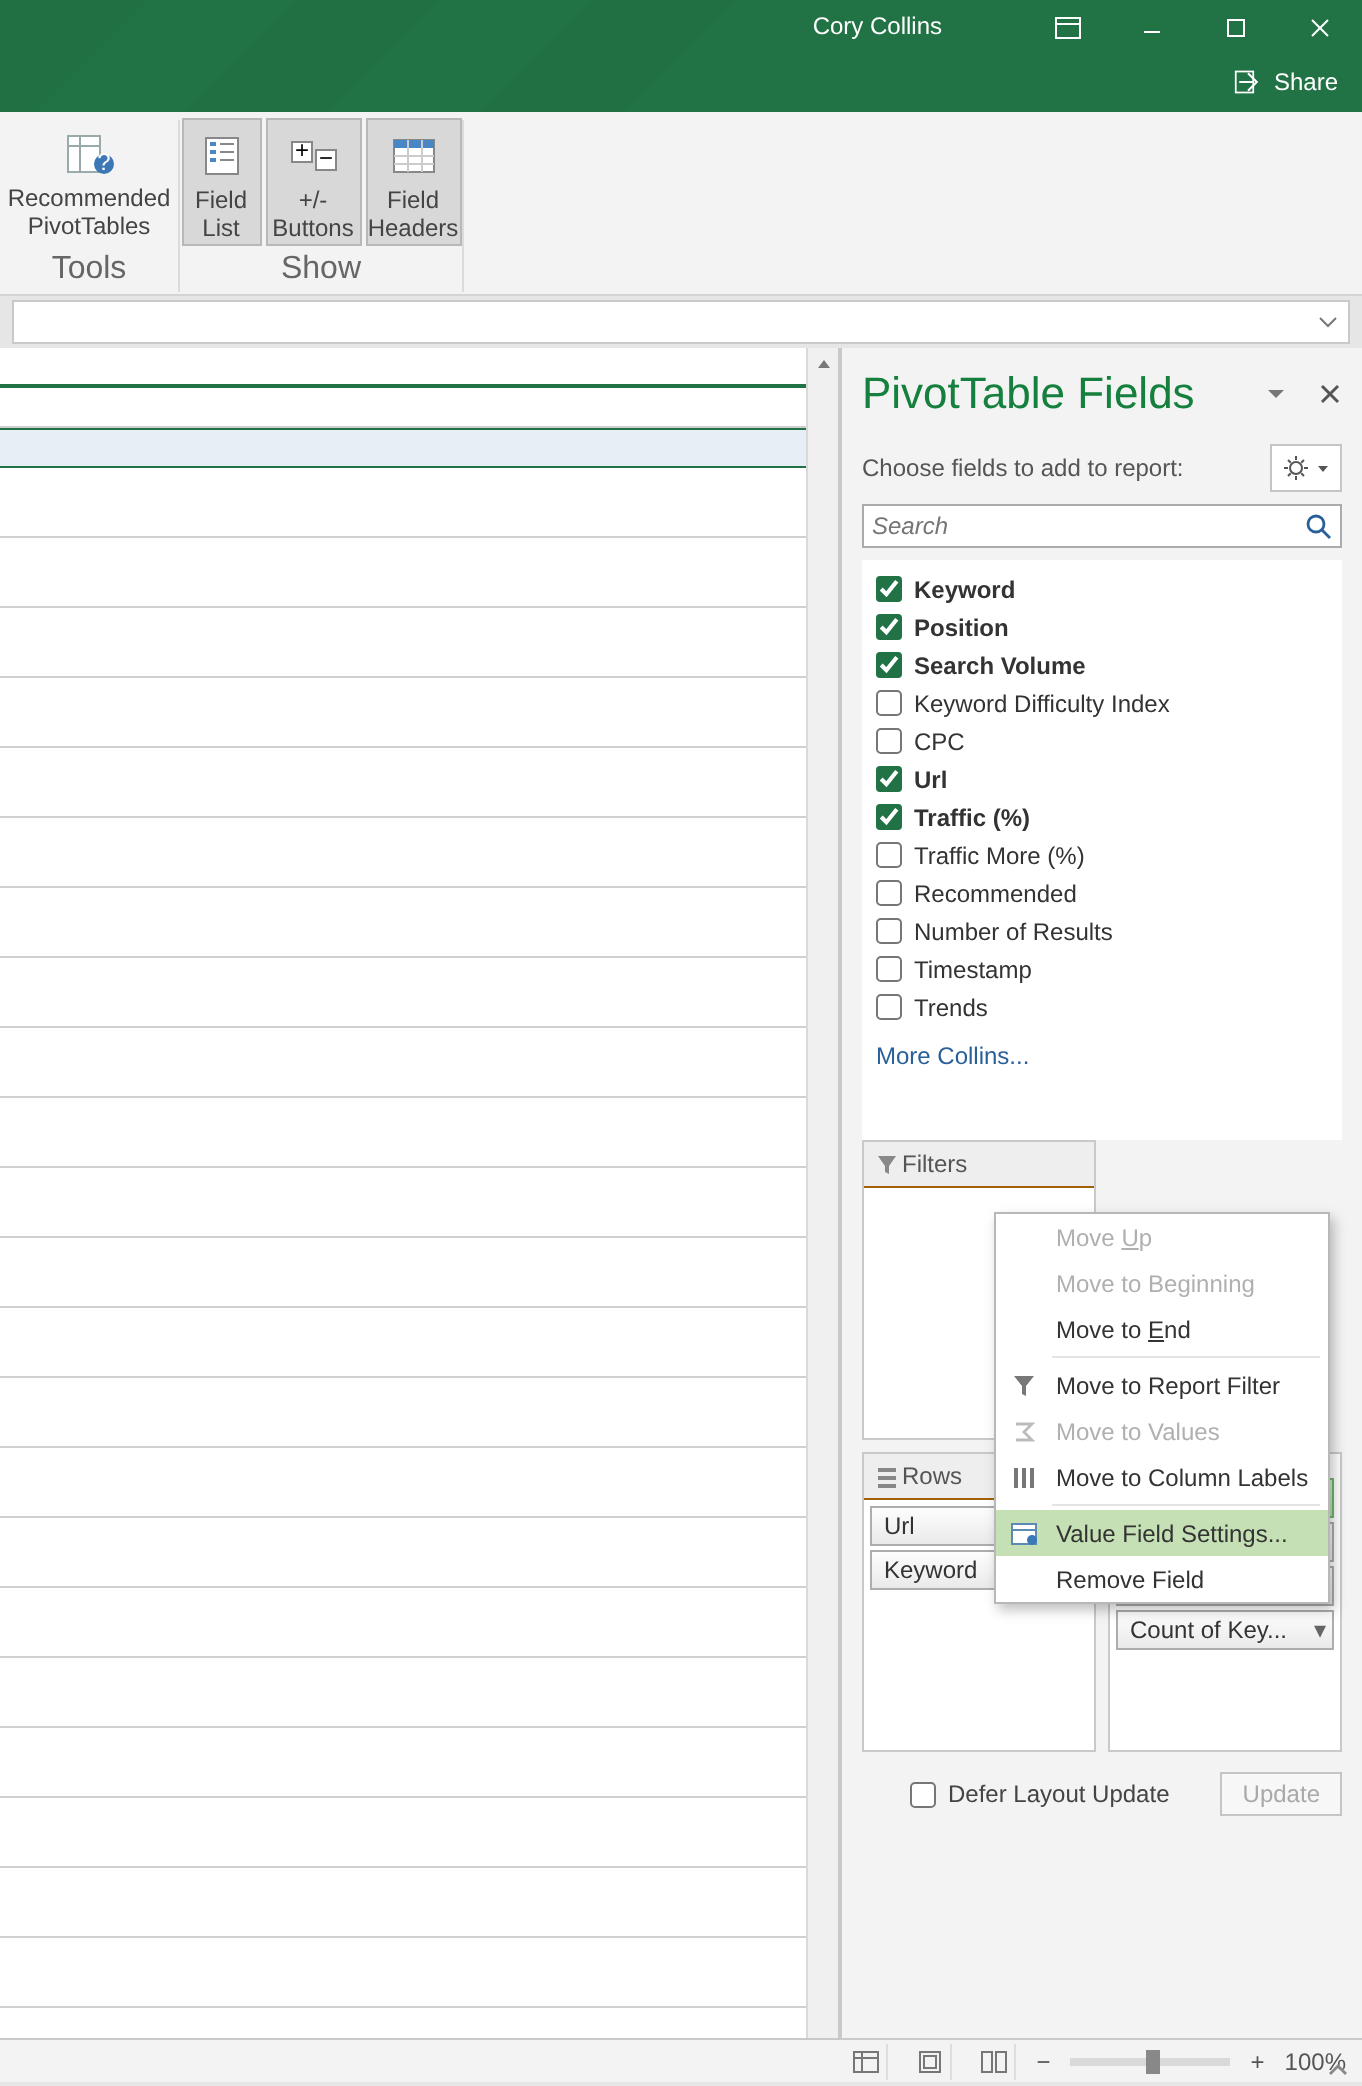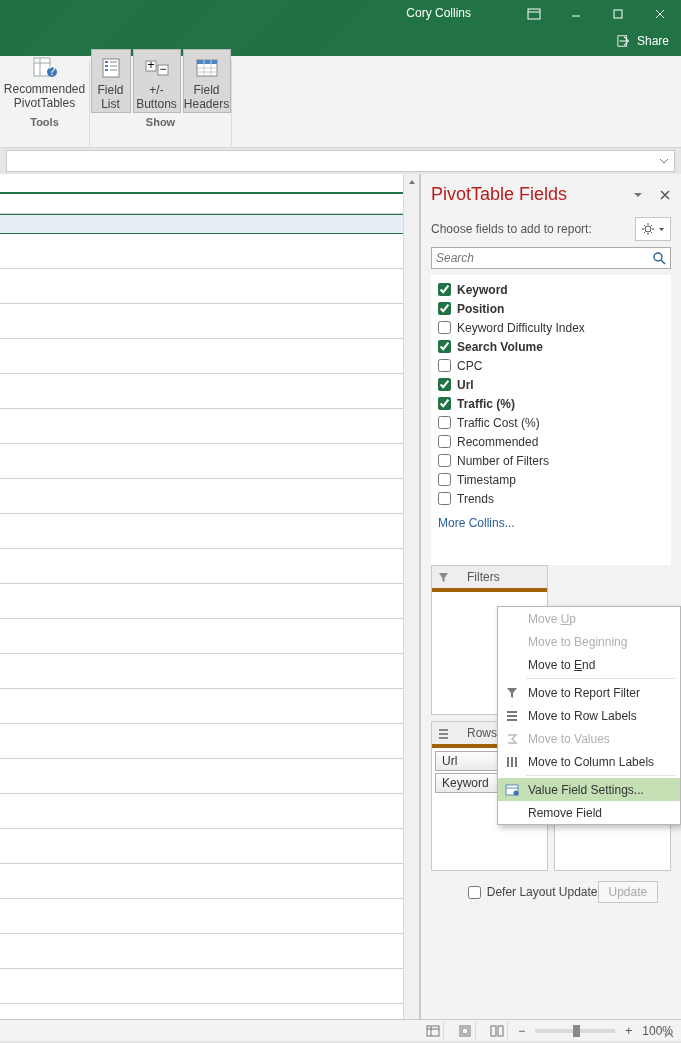--- a/index.html
+++ b/index.html
@@ -11,21 +11,21 @@
   .titlebar-user { position: absolute; top: 6px; right: 210px; font-size: 12px; color: #fff; }
   .titlebar-ctrls { position: absolute; top: 0; right: 0; display: flex; }
   .titlebar-ctrls .tbtn { width: 42px; height: 28px; display: flex; align-items: center; justify-content: center; color: #fff; font-size: 14px; }
   .share { position: absolute; right: 12px; top: 34px; display: flex; align-items: center; gap: 6px; color: #fff; font-size: 13px; }
   .share svg { width: 14px; height: 14px; }
 
   
   .ribbon { height: 92px; background: #f3f3f3; border-bottom: 1px solid #d4d4d4; display: flex; align-items: flex-start; padding-top: 4px; }
   .rgroup { height: 86px; border-right: 1px solid #dbdbdb; display: flex; flex-direction: column; align-items: center; justify-content: flex-end; padding: 0 4px; position: relative; }
   .rgroup .rbuttons { display: flex; gap: 2px; }
-  .rlabel { font-size: 11px; color: #666; padding: 3px 0 18px; font-weight: bold; }
+  .rlabel { font-size: 16px; color: #666; padding: 3px 0 2px; }
   .rbtn { width: 44px; height: 64px; display: flex; flex-direction: column; align-items: center; justify-content: flex-start; padding-top: 4px; gap: 2px; text-align: center; font-size: 11px; color: #444; line-height: 1.15; }
   .rbtn.wide { width: 76px; }
   .rbtn.active { background: #d8d8d8; border: 1px solid #b8b8b8; }
   .rbtn .ricon { width: 28px; height: 28px; display: flex; align-items: center; justify-content: center; }
   .ribbon-collapse { position: absolute; right: 6px; bottom: 2px; font-size: 10px; color: #777; }
 
   
   .formulabar { height: 22px; background: #fff; border: 1px solid #c9c9c9; margin: 2px 6px; position: relative; }
   .formulabar .fbdrop { position: absolute; right: 2px; top: 2px; width: 16px; height: 16px; display: flex; align-items: center; justify-content: center; color: #666; }
 
@@ -36,51 +36,51 @@
   .sheet { width: 420px; background: #fff; position: relative; overflow: hidden; border-right: 1px solid #c9c9c9; }
   .sheet-rows .srow { height: 35px; border-bottom: 1px solid #d0d0d0; border-right: 1px solid #d0d0d0; }
   .sheet-rows .srow.header { height: 20px; border-bottom: 2px solid #217346; background: #fff; }
   .sheet-rows .srow.sel { background: #e8eef5; border-top: 1px solid #217346; border-bottom: 1px solid #217346; }
   .sheet-scroll { position: absolute; right: 0; top: 0; bottom: 0; width: 16px; background: #f0f0f0; border-left: 1px solid #d9d9d9; }
   .sheet-scroll .sbtn { height: 16px; display:flex; align-items:center; justify-content:center; color:#666; }
 
   
   .pane { flex: 1; background: #f3f3f3; border-left: 1px solid #c9c9c9; padding: 10px 10px 6px 10px; display: flex; flex-direction: column; position: relative; }
   .pane-title-row { display: flex; align-items: center; justify-content: space-between; }
-  .pane-title { font-size: 18px; color: #b91c1c; font-weight: 400; }
+  .pane-title { font-size: 22px; color: #15803d; font-weight: 400; }
   .pane-title-ctrls { display: flex; gap: 16px; align-items: center; color: #666; }
   .pane-sub { color: #555; margin: 12px 0 6px; display:flex; align-items:center; justify-content:space-between; }
   .pane-sub .gearbtn { width: 36px; height: 24px; border:1px solid #c5c5c5; background:#fff; display:flex; align-items:center; justify-content:center; gap:3px; }
 
   .searchbox { display:flex; border:1px solid #ababab; background:#fff; height:22px; align-items:center; padding:0 4px; }
   .searchbox input { flex:1; border:none; outline:none; font-size:12px; color:#ef4444; font-style: italic; }
   .searchbox .sicon { color:#2a6099; }
 
   .fieldlist { background:#fff; border:1px solid transparent; margin-top:6px; height: 290px; overflow:auto; padding:4px 2px; }
   .fielditem { display:flex; align-items:center; gap:6px; height:19px; padding-left:4px; }
   .fielditem input[type=checkbox] { width:13px; height:13px; accent-color:#217346; }
   .fielditem.bold label { font-weight: bold; }
   .fielditem label { color:#333; }
   .moretables { color:#2a6099; padding:8px 4px; cursor:pointer; }
 
   .dragprompt { color:#555; margin:14px 0 8px; }
 
   .areas { display:grid; grid-template-columns:1fr 1fr; grid-template-rows: 150px 150px; gap:6px; }
   .areabox { background:#fff; border:1px solid #c9c9c9; display:flex; flex-direction:column; }
-  .areabox .ahdr { background:#eee; border-bottom:4px solid #a16207; padding:4px 6px; display:flex; align-items:center; gap:18px; color:#555; font-size:11px;text-align:right; }
+  .areabox .ahdr { background:#eee; border-bottom:1px solid #a16207; padding:4px 6px; display:flex; align-items:center; gap:2px; color:#555; font-size:11px;text-align:right; }
   .areabox .abody { flex:1; padding:3px; overflow:auto; }
   .chip { border:1px solid #adadad; background:linear-gradient(#fdfdfd,#eaeaea); height:20px; display:flex; align-items:center; justify-content:space-between; padding:0 3px 0 6px; margin-bottom:2px; font-size:11px; color:#333; }
   .chip.sel { background:linear-gradient(#d2eccf,#b8e0b3); border-color:#6fb86a; }
   .chip .chev { color:#666; }
 
-  .deferrow { display:flex; align-items:center; justify-content:center; margin-top:10px; color:#444;padding-left:24px; }
+  .deferrow { display:flex; align-items:center; justify-content:space-between; margin-top:10px; color:#444;padding-left:24px; }
   .updatebtn { border:1px solid #c5c5c5; background:#f7f7f7; color:#a9a9a9; padding:3px 10px; }
 
   
-  .ctxmenu { position:absolute; left:497px; top:606px; width:184px; background:#fff; border:1px solid #b8b8b8; box-shadow:2px 3px 6px rgba(0,0,0,.25); z-index:50; }
+  .ctxmenu { position:absolute; left:497px; top:606px; width:168px; background:#fff; border:1px solid #b8b8b8; box-shadow:2px 3px 6px rgba(0,0,0,.25); z-index:50; }
   .ctxmenu .mitem { height:23px; display:flex; align-items:center; padding-left:30px; position:relative; color:#333; }
   .ctxmenu .mitem .micon { position:absolute; left:6px; width:16px; height:16px; display:flex; align-items:center; justify-content:center; color:#555; }
   .ctxmenu .mitem.disabled { color:#b0b0b0; }
   .ctxmenu .mitem.hover { background:#c5e0b4; }
   .ctxmenu .msep { height:1px; background:#e3e3e3; margin:2px 4px 2px 28px; }
 
   
   .statusbar { height:22px; background:#f3f3f3; border-top:1px solid #c9c9c9; display:flex; align-items:center; justify-content:flex-end; gap:10px; padding:0 8px; color:#555; font-size:11px; }
   .statusbar .viewbtn { width:22px; height:18px; display:flex; align-items:center; justify-content:center; border-right:1px solid #ddd; }
   .zoomslider { width:80px; height:4px; background:#d9d9d9; position:relative; }
@@ -292,51 +292,51 @@
 
     <div class="fieldlist" id="fieldlist">
         <div class="fielditem bold">
           <input type="checkbox" checked="" style="">
           <label>Keyword</label>
         </div>
         <div class="fielditem bold">
           <input type="checkbox" checked="" style="">
           <label>Position</label>
         </div>
-        <div class="fielditem">
-          <input type="checkbox" style="">
-          <label>Keyword Difficulty Index</label>
-        </div>
         <div class="fielditem bold">
           <input type="checkbox" checked="" style="">
           <label>Search Volume</label>
         </div>
         <div class="fielditem">
           <input type="checkbox" style="">
+          <label>Keyword Difficulty Index</label>
+        </div>
+        <div class="fielditem">
+          <input type="checkbox" style="">
           <label>CPC</label>
         </div>
         <div class="fielditem bold">
           <input type="checkbox" checked="" style="">
           <label>Url</label>
         </div>
         <div class="fielditem bold">
           <input type="checkbox" checked="" style="">
           <label>Traffic (%)</label>
         </div>
         <div class="fielditem">
           <input type="checkbox" style="">
-          <label>Traffic Cost (%)</label>
+          <label>Traffic More (%)</label>
         </div>
         <div class="fielditem">
           <input type="checkbox" style="">
           <label>Recommended</label>
         </div>
         <div class="fielditem">
           <input type="checkbox" style="">
-          <label>Number of Filters</label>
+          <label>Number of Results</label>
         </div>
         <div class="fielditem">
           <input type="checkbox" style="">
           <label>Timestamp</label>
         </div>
         <div class="fielditem">
           <input type="checkbox" style="">
           <label>Trends</label>
         </div>
         <div class="moretables">More Collins...</div>
@@ -425,30 +425,20 @@
     </div>
     <div class="msep"></div>
     <div class="mitem">
       <span class="micon">
         <svg width="12" height="12" viewBox="0 0 12 12">
           <path d="M1 1h10L7 6v5l-2-1V6z" fill="#777"></path>
         </svg>
       </span>
       <span>Move to Report Filter</span>
     </div>
-    <div class="mitem">
-      <span class="micon">
-        <svg width="12" height="12" viewBox="0 0 12 12">
-          <line x1="1" y1="2" x2="11" y2="2" stroke="#777" stroke-width="2"></line>
-          <line x1="1" y1="6" x2="11" y2="6" stroke="#777" stroke-width="2"></line>
-          <line x1="1" y1="10" x2="11" y2="10" stroke="#777" stroke-width="2"></line>
-        </svg>
-      </span>
-      <span>Move to Row Labels</span>
-    </div>
     <div class="mitem disabled">
       <span class="micon">
         <svg width="12" height="12" viewBox="0 0 12 12">
           <path d="M2 2h8L6 6l4 4H2" fill="none" stroke="#bbb" stroke-width="1.4"></path>
         </svg>
       </span>
       <span>Move to Values</span>
     </div>
     <div class="mitem">
       <span class="micon">

